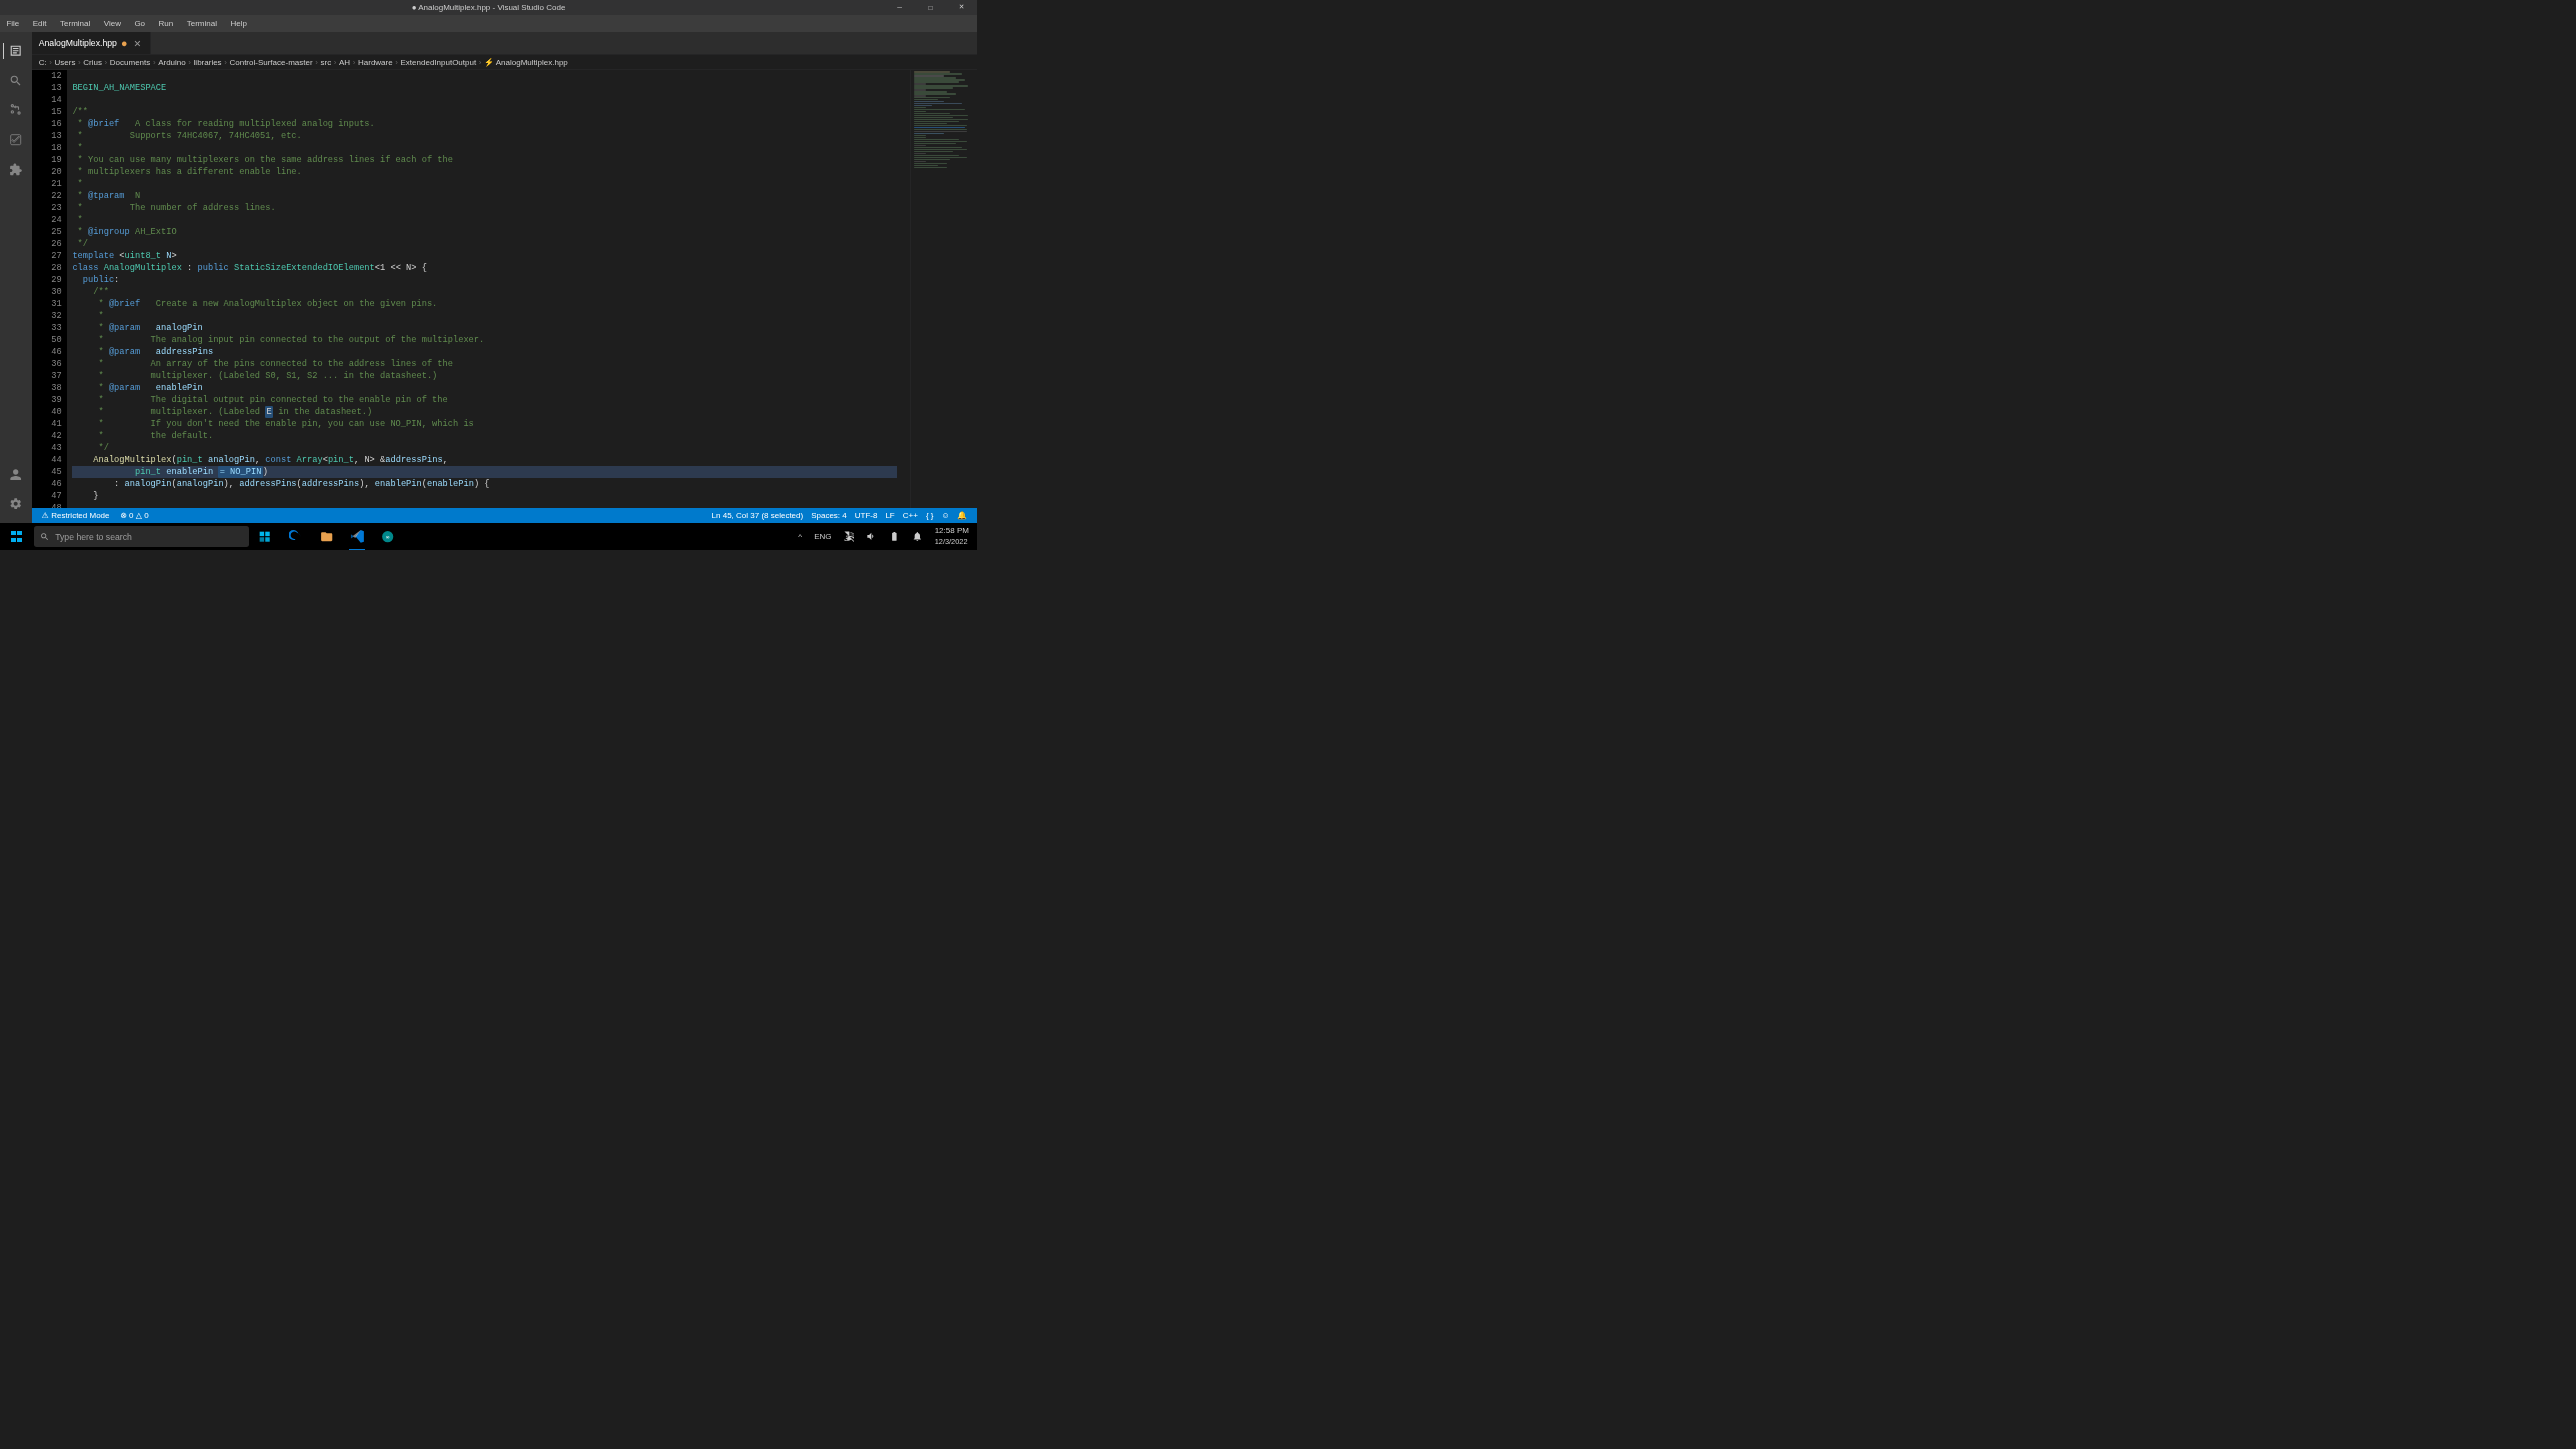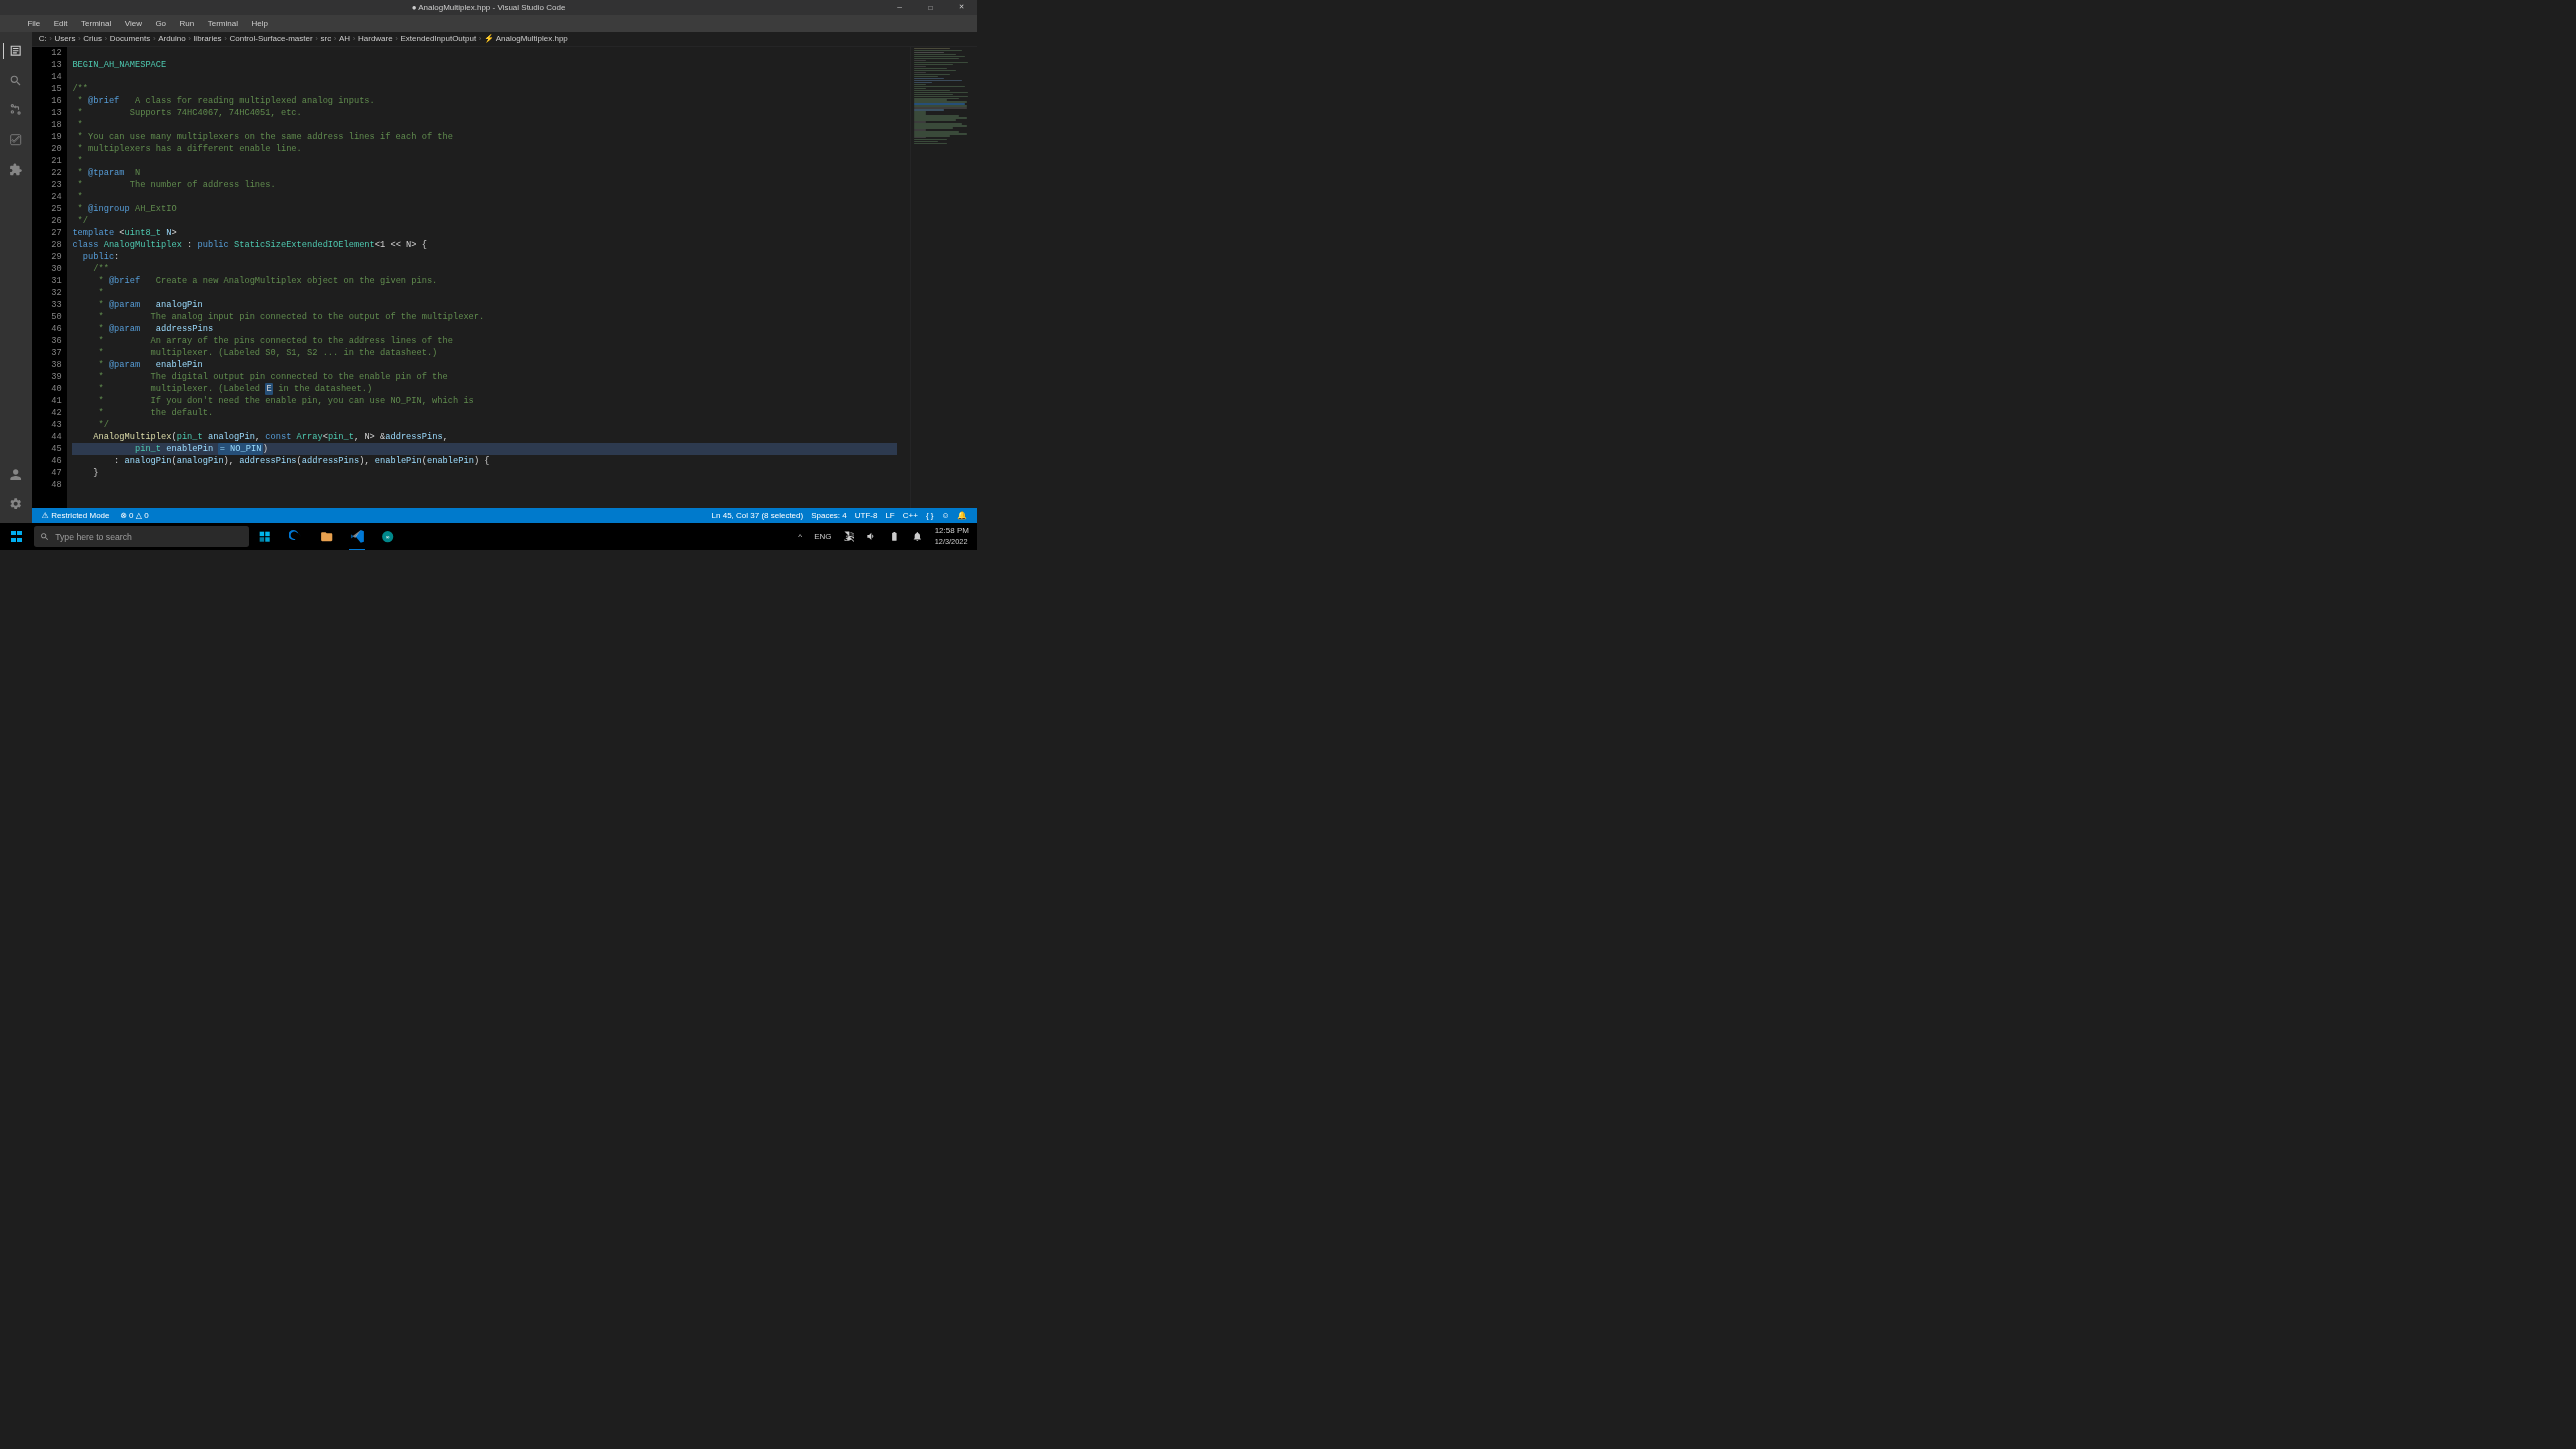--- a/index.html
+++ b/index.html
@@ -45,21 +45,21 @@
       font-size: 6.7px;
       cursor: pointer;
     }
 
     
     #menu-bar {
       background: #3c3c3c;
       height: 17px;
       display: flex;
       align-items: center;
-      padding: 0 22px;
+      padding: 0 1px;
       flex-shrink: 0;
       gap: 2.7px;
     }
     .menu-item {
       color: #cccccc;
       font-size: 8px;
       font-family: 'Segoe UI', sans-serif;
       padding: 1.3px 5.4px;
       cursor: pointer;
       border-radius: 2px;
@@ -436,20 +436,27 @@
       <div class="activity-icon">
         <svg class="icon-svg" viewBox="0 0 24 24">
             <path d="M19.14 12.94c.04-.3.06-.61.06-.94 0-.32-.02-.64-.07-.94l2.03-1.58c.18-.14.23-.41.12-.61l-1.92-3.32c-.12-.22-.37-.29-.59-.22l-2.39.96c-.5-.38-1.03-.7-1.62-.94l-.36-2.54c-.04-.24-.24-.41-.48-.41h-3.84c-.24 0-.43.17-.47.41l-.36 2.54c-.59.24-1.13.57-1.62.94l-2.39-.96c-.22-.08-.47 0-.59.22L2.74 8.87c-.12.21-.08.47.12.61l2.03 1.58c-.05.3-.07.62-.07.94s.02.64.07.94l-2.03 1.58c-.18.14-.23.41-.12.61l1.92 3.32c.12.22.37.29.59.22l2.39-.96c.5.38 1.03.7 1.62.94l.36 2.54c.05.24.24.41.48.41h3.84c.24 0 .44-.17.47-.41l.36-2.54c.59-.24 1.13-.56 1.62-.94l2.39.96c.22.08.47 0 .59-.22l1.92-3.32c.12-.22.07-.47-.12-.61l-2.01-1.58zM12 15.6c-1.98 0-3.6-1.62-3.6-3.6s1.62-3.6 3.6-3.6 3.6 1.62 3.6 3.6-1.62 3.6-3.6 3.6z" fill="currentColor"></path>
           </svg>
       </div>
     </div>
   </div>
 
   <div id="editor-area">
 
+    <div id="tab-bar">
+      <div class="tab active">
+        <span>AnalogMultiplex.hpp</span>
+        <span class="tab-dot">●</span>
+        <span class="tab-close">✕</span>
+      </div>
+    </div>
 
     <div id="breadcrumb">
       <span class="breadcrumb-item">C:</span>
       <span class="breadcrumb-sep">›</span>
       <span class="breadcrumb-item">Users</span>
       <span class="breadcrumb-sep">›</span>
       <span class="breadcrumb-item">Crius</span>
       <span class="breadcrumb-sep">›</span>
       <span class="breadcrumb-item">Documents</span>
       <span class="breadcrumb-sep">›</span>

